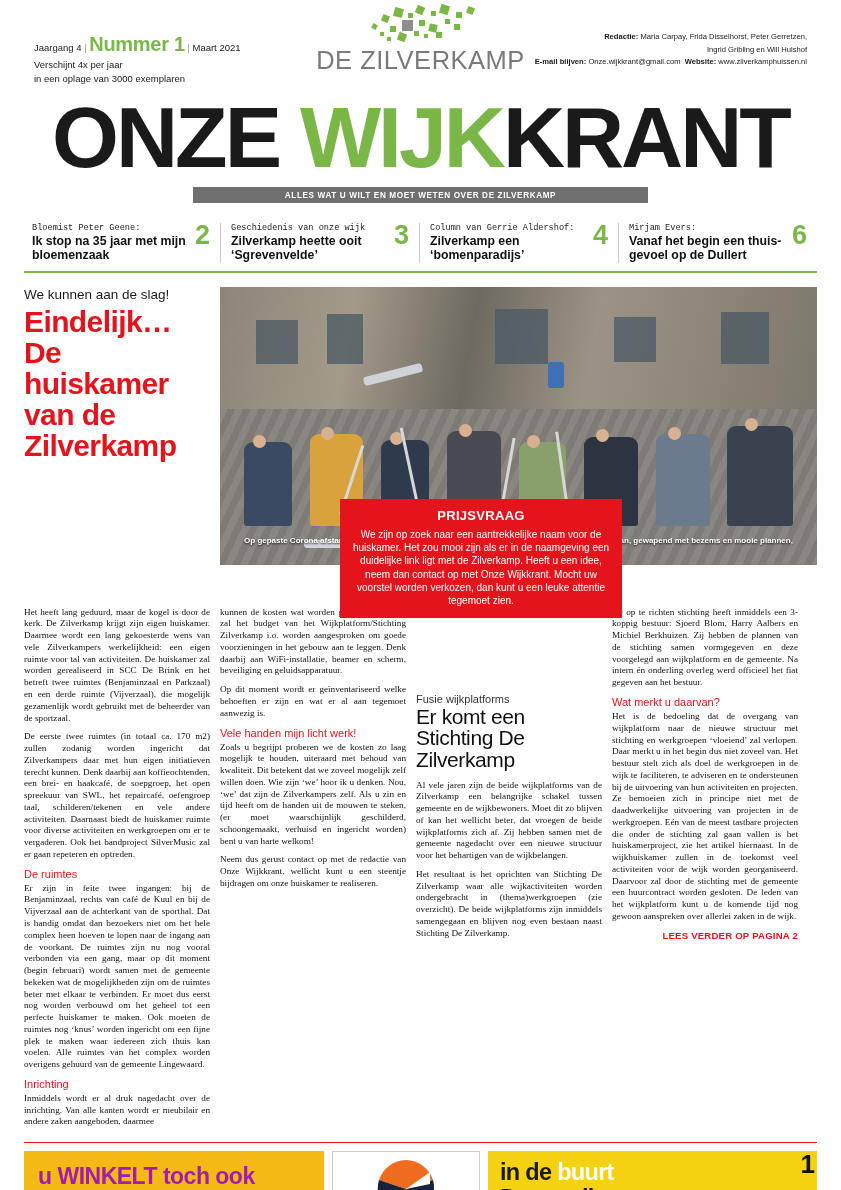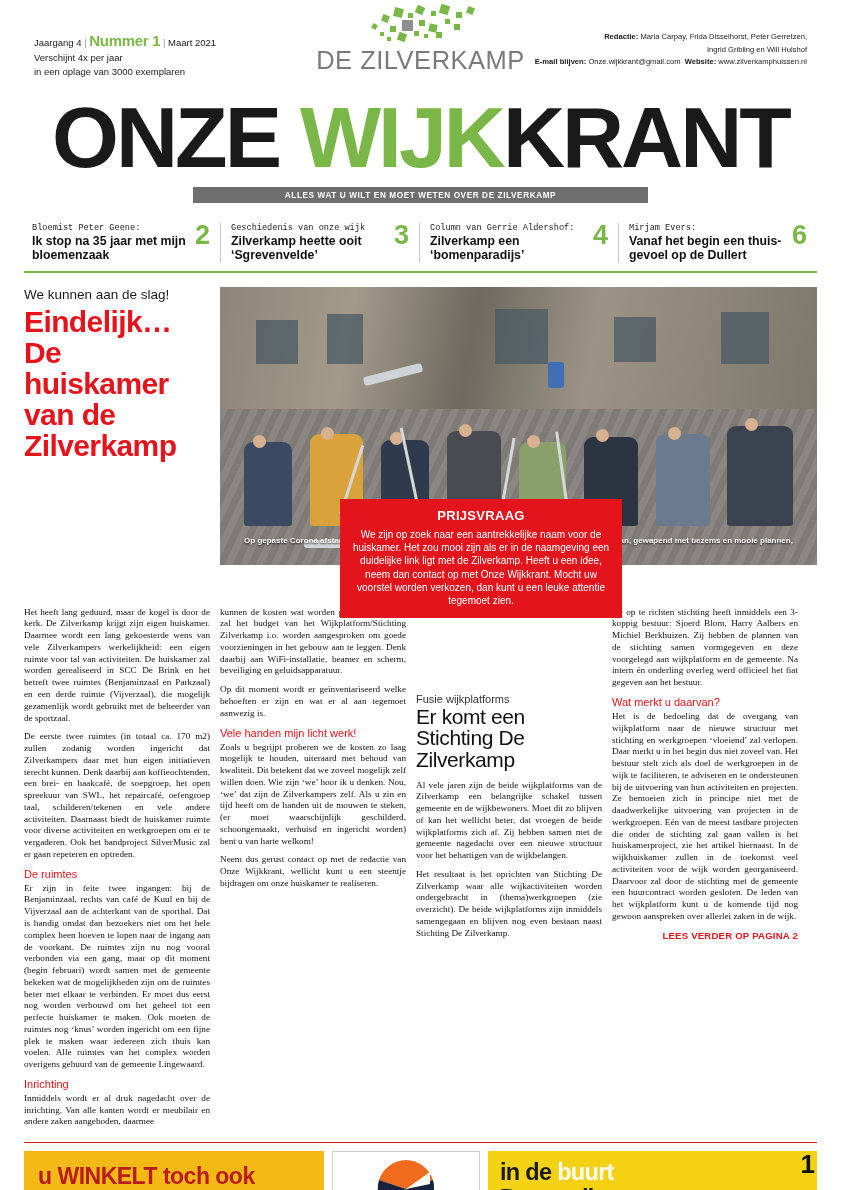--- a/index.html
+++ b/index.html
@@ -8,21 +8,21 @@
     background: #ffffff;
     font-family: "Liberation Sans", sans-serif;
     overflow: hidden;
   }
   .page { position: relative; width: 841px; height: 1190px; padding: 0 24px; }
 
   
   .masthead { position: relative; height: 96px; }
   .mast-left { position: absolute; left: 10px; top: 30px; font-size: 9.5px; line-height: 1.42; color: #1a1a1a; }
   .mast-left .line1 { white-space: nowrap; }
-  .nummer { color: #7ab648; font-weight: bold; font-size: 15px; letter-spacing: -0.3px; }
+  .nummer { color: #7ab648; font-weight: bold; font-size: 20px; letter-spacing: -0.3px; }
   .sep { color: #999; }
 
   .mast-logo { position: absolute; left: 50%; transform: translateX(-50%); top: 4px; width: 250px; text-align: center; }
   .logo-dots { position: relative; height: 44px; width: 170px; margin: 0 auto; }
   .logo-dots i { position: absolute; display: block; background: #7ab648; }
   .logo-dots i.grey { background: #8e8e8e; }
   .logo-word { font-size: 25.5px; color: #7a7a7a; letter-spacing: 0.5px; font-weight: 400; margin-top: -2px; }
 
   .mast-right { position: absolute; right: 10px; top: 31px; text-align: right; font-size: 7.6px; line-height: 1.65; color: #1a1a1a; }
   .mast-right b { font-weight: bold; }
@@ -81,21 +81,21 @@
   .prijs { position: absolute; left: 316px; top: -76px; width: 282px; background: #e4141c; color: #fff;
            padding: 9px 12px 11px; text-align: center; z-index: 5; }
   .prijs h3 { font-size: 13px; font-weight: bold; letter-spacing: .3px; margin-bottom: 5px; }
   .prijs p { font-size: 10px; line-height: 1.33; color: #fff; font-family: "Liberation Sans", sans-serif; text-align: center; }
 
   
   .adsrule { border-top: 1px solid #e4141c; margin-top: 7px; }
   .ads { margin-top: 8px; display: flex; gap: 8px; height: 140px; }
 
   .ad-winkel { width: 300px; background: #f5b915; position: relative; overflow: hidden; padding: 13px 14px 0; }
-  .ad-winkel .l1 { font-size: 23px; font-weight: bold; color: #b91c1c; line-height: 1.06; letter-spacing: -.5px; }
+  .ad-winkel .l1 { font-size: 23px; font-weight: bold; color: #a21caf; line-height: 1.06; letter-spacing: -.5px; }
 
   .ad-ovk { width: 148px; background: #fff; border: 1px solid #cfcfcf; position: relative; overflow: hidden; }
   .ovk-top { height: 96px; position: relative; background: #fff; }
   .ovk-mark { position: absolute; left: 50%; top: 6px; transform: translateX(-50%); width: 62px; height: 62px; }
 
   .ad-jumbo { flex: 1; background: #f5d211; position: relative; overflow: hidden; }
   .jumbo-top { padding: 9px 12px 0; }
   .jumbo-top div { font-size: 23.5px; font-weight: bold; line-height: 1.09; letter-spacing: -.7px; color: #1a1a1a; }
   .jumbo-top .wt { color: #ffffff; }
 

